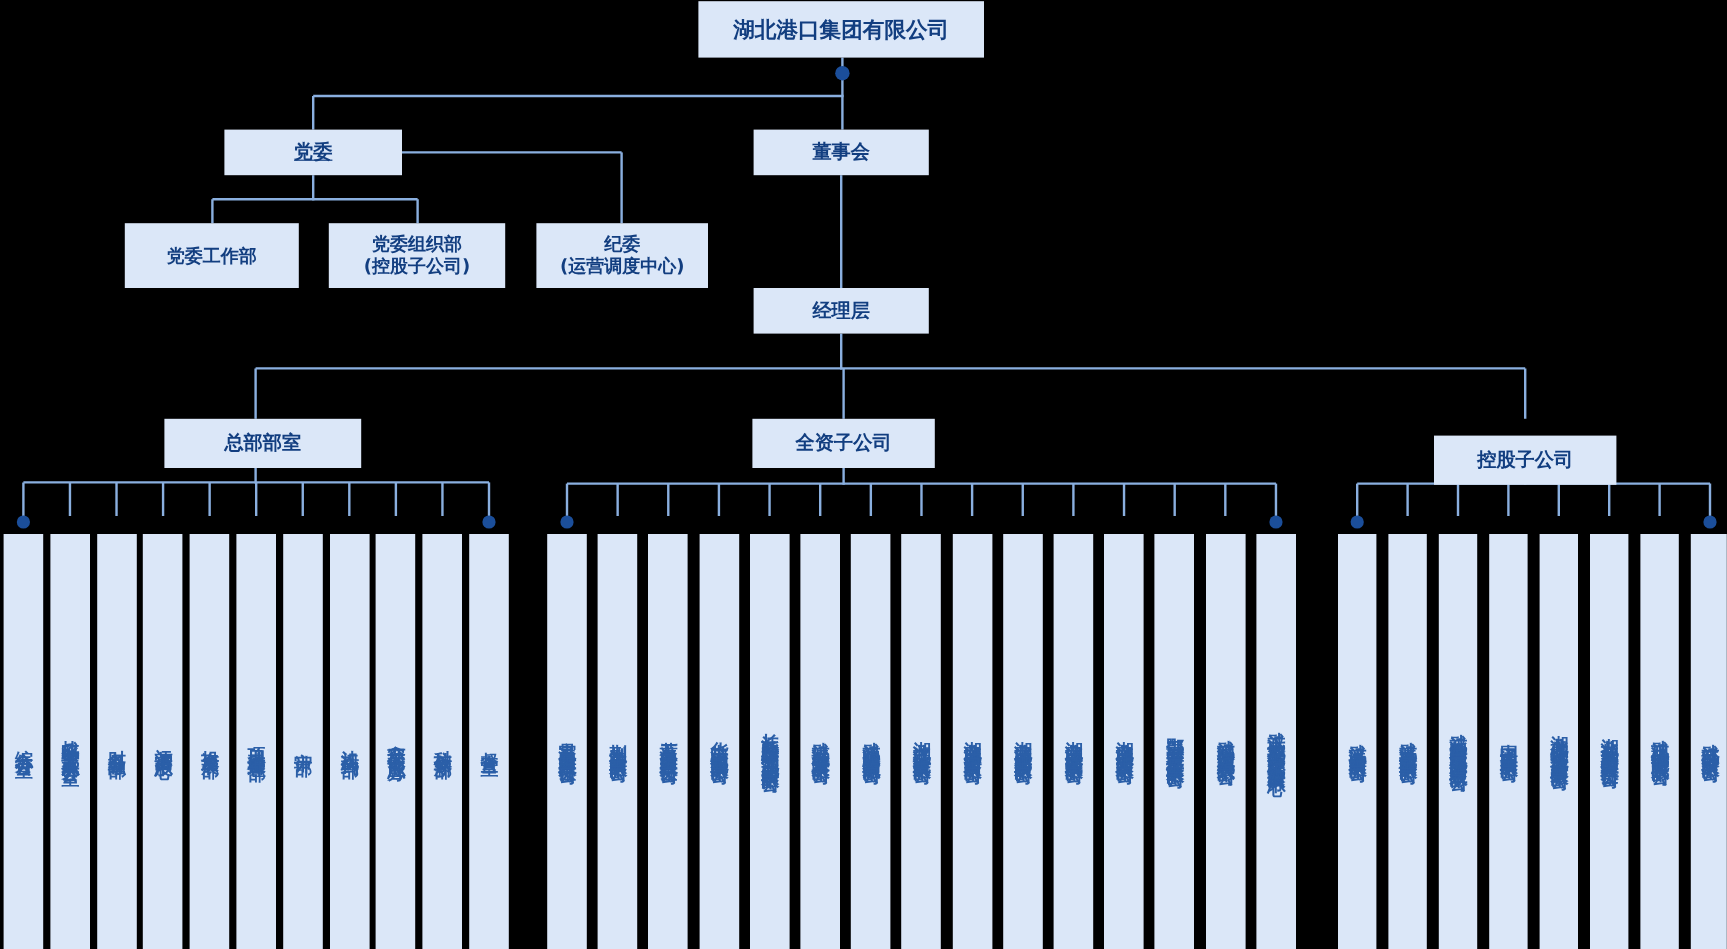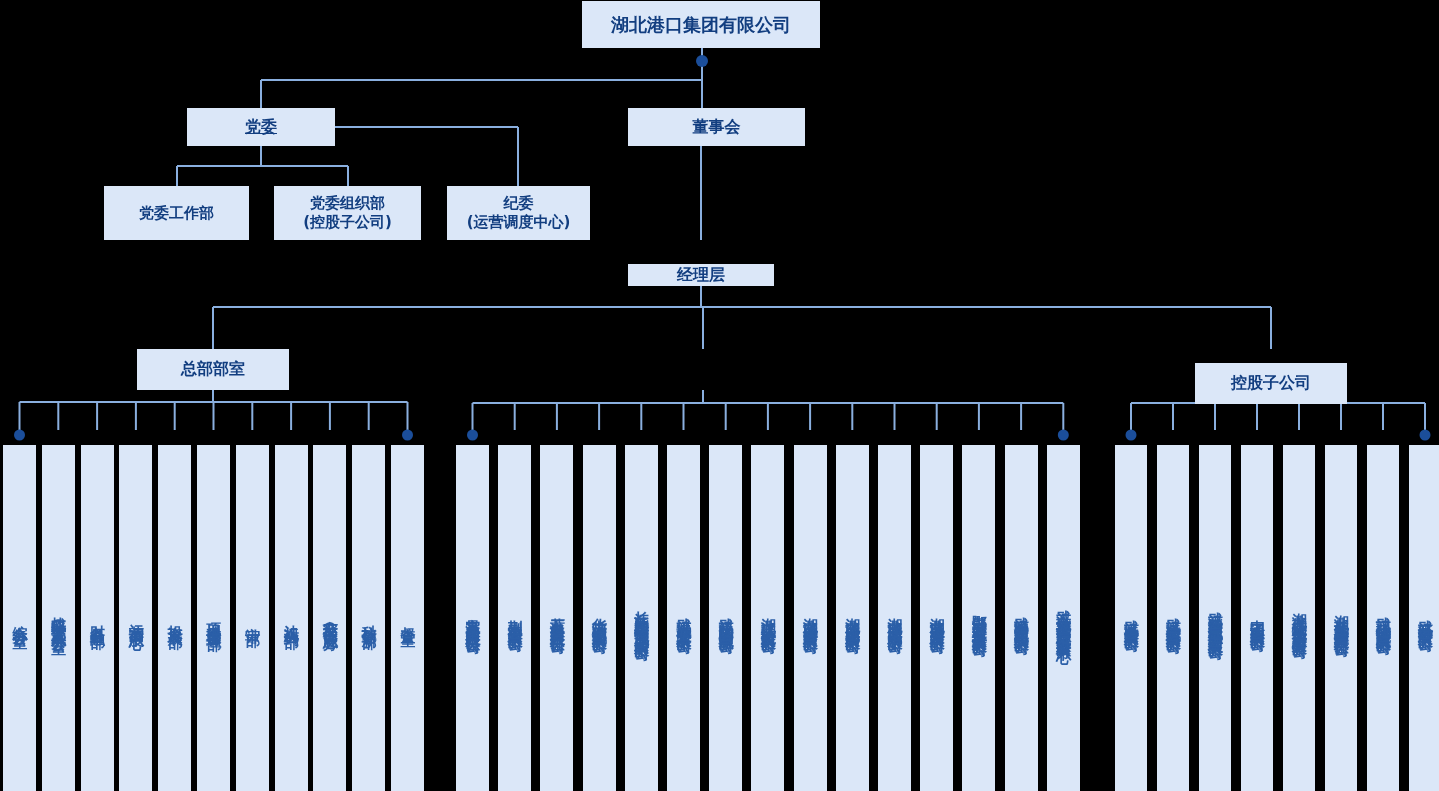--- a/index.html
+++ b/index.html
@@ -112,47 +112,50 @@
   </svg>
 
   <div class="box root-box" style="left:579px;top:1px;width:238px;height:47px;">
     <span>湖北港口集团有限公司</span>
   </div>
 
   <div class="box lvl2-box" style="left:184px;top:108px;width:148px;height:38px;text-decoration:underline;">
     <span>党委</span>
   </div>
 
-  <div class="box lvl2-box" style="left:625px;top:108px;width:177px;height:38px;">
+  <div class="box lvl2-box" style="left:625px;top:108px;width:146px;height:38px;">
     <span>董事会</span>
   </div>
 
   <div class="box party-sub" style="left:101px;top:186px;width:145px;height:54px;justify-content:center;">
     <span>党委工作部</span>
     <span></span>
   </div>
 
   <div class="box party-sub" style="left:271px;top:186px;width:147px;height:54px;text-align:right;">
     <span>党委组织部</span>
     <span>(控股子公司)</span>
   </div>
 
   <div class="box party-sub" style="left:444px;top:186px;width:143px;height:54px;text-align:center;">
     <span>纪委</span>
     <span>(运营调度中心)</span>
   </div>
 
-  <div class="box lvl2-box" style="left:625px;top:240px;width:146px;height:22px;margin-top:24px;">
+  <div class="box lvl2-box" style="left:625px;top:240px;width:146px;height:38px;">
     <span>经理层</span>
   </div>
 
-  <div class="box branch-box" style="left:134px;top:349px;width:152px;height:41px;">
+  <div class="box branch-box" style="left:134px;top:349px;width:164px;height:41px;">
     <span>总部部室</span>
   </div>
 
+  <div class="box branch-box" style="left:624px;top:349px;width:152px;height:41px;">
+    <span>全资子公司</span>
+  </div>
 
   <div class="box branch-box" style="left:1192px;top:349px;width:152px;height:41px;margin-top:14px;">
     <span>控股子公司</span>
   </div>
 
   <div class="section">
       <div class="col" style="left: 0px; width: 33px;">
         <span>综合办公室</span>
       </div>
       <div class="col" style="left: 38.8px; width: 33px;">

